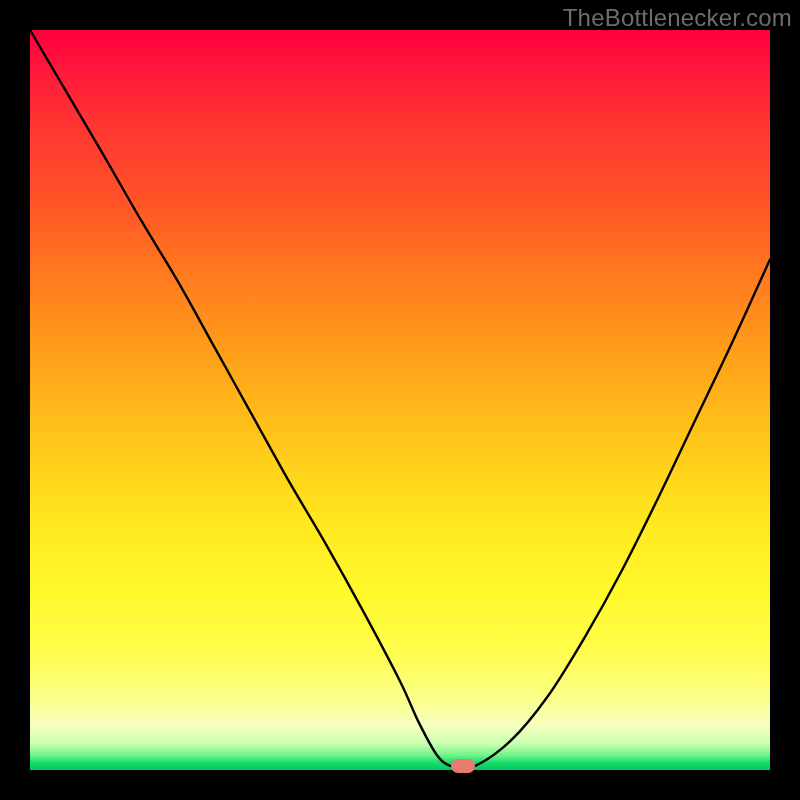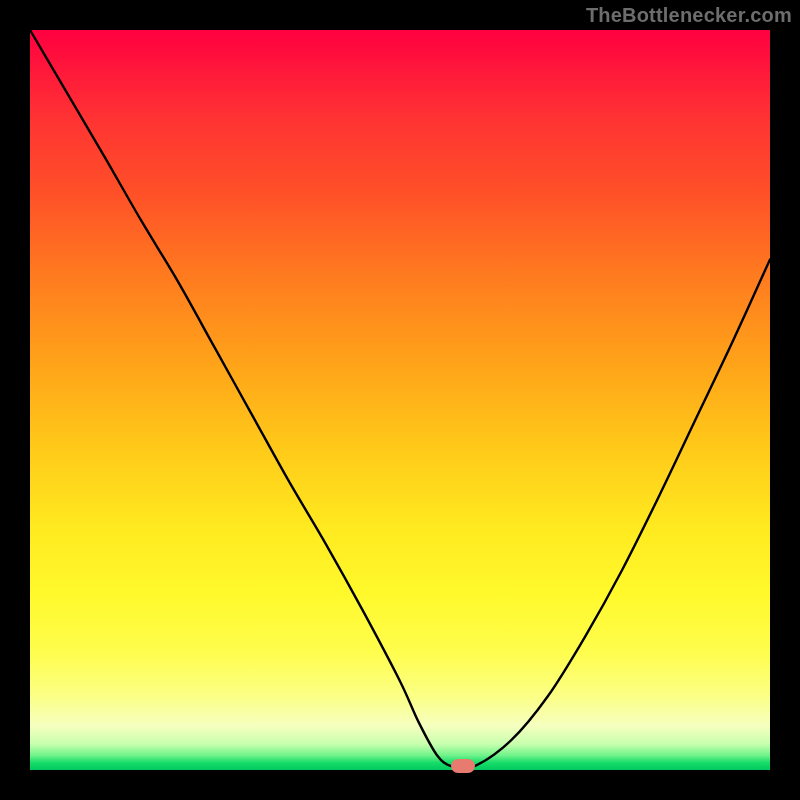--- a/index.html
+++ b/index.html
@@ -43,22 +43,22 @@
       #72f38b 98%,
       #18dd6a 99%,
       #00c85e 100%
     );
   }
   .watermark {
     position: absolute;
     top: 4px;
     right: 8px;
     color: #6d6d6d;
-    font-size: 20px;
-    font-weight: 700;
+    font-size: 24px;
+    font-weight: 400;
     letter-spacing: 0.2px;
     user-select: none;
   }
   svg.curve {
     position: absolute;
     left: 0;
     top: 0;
     width: 740px;
     height: 740px;
     pointer-events: none;

